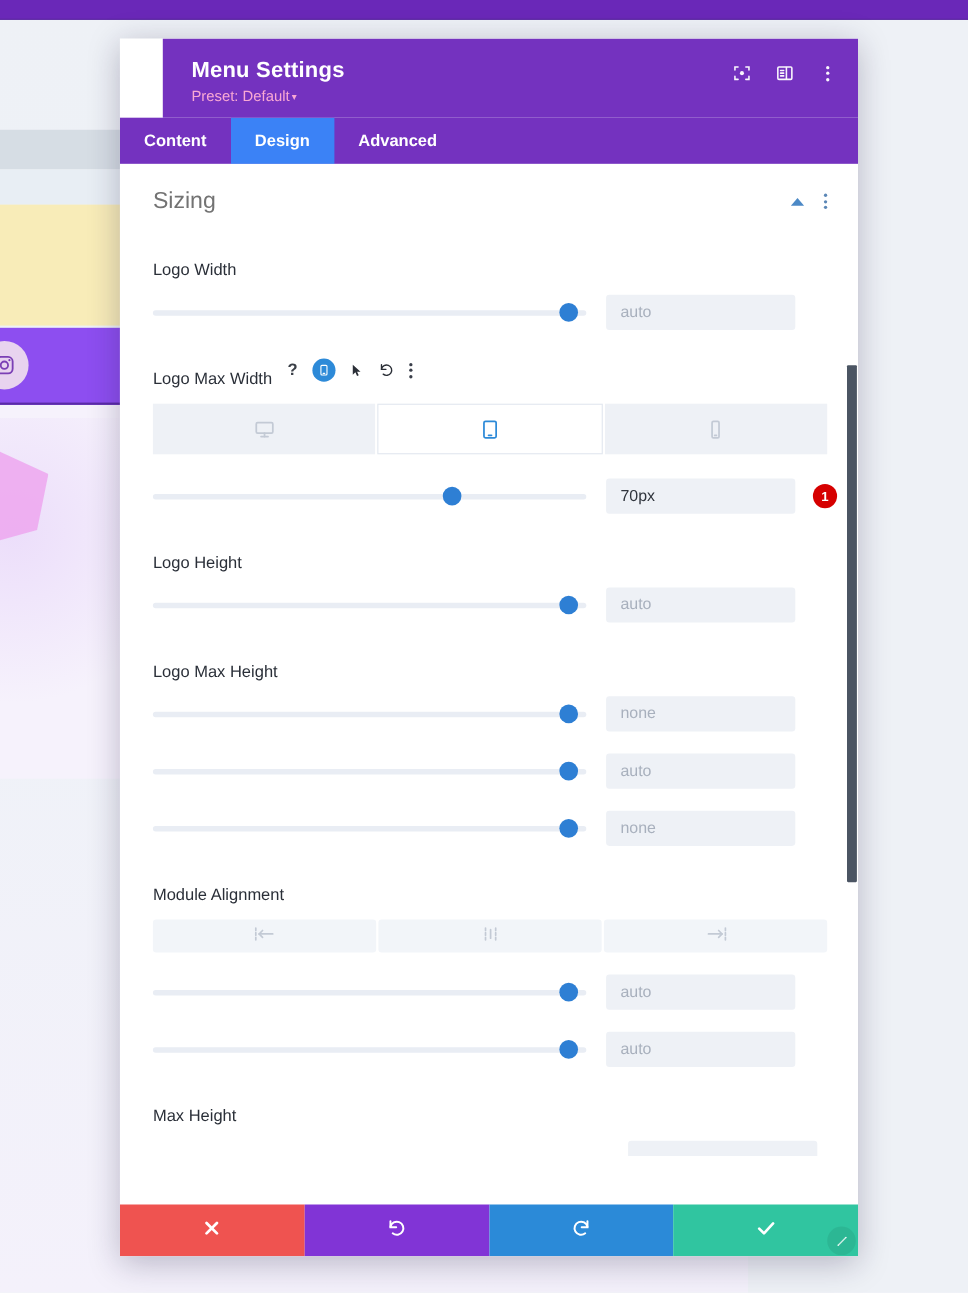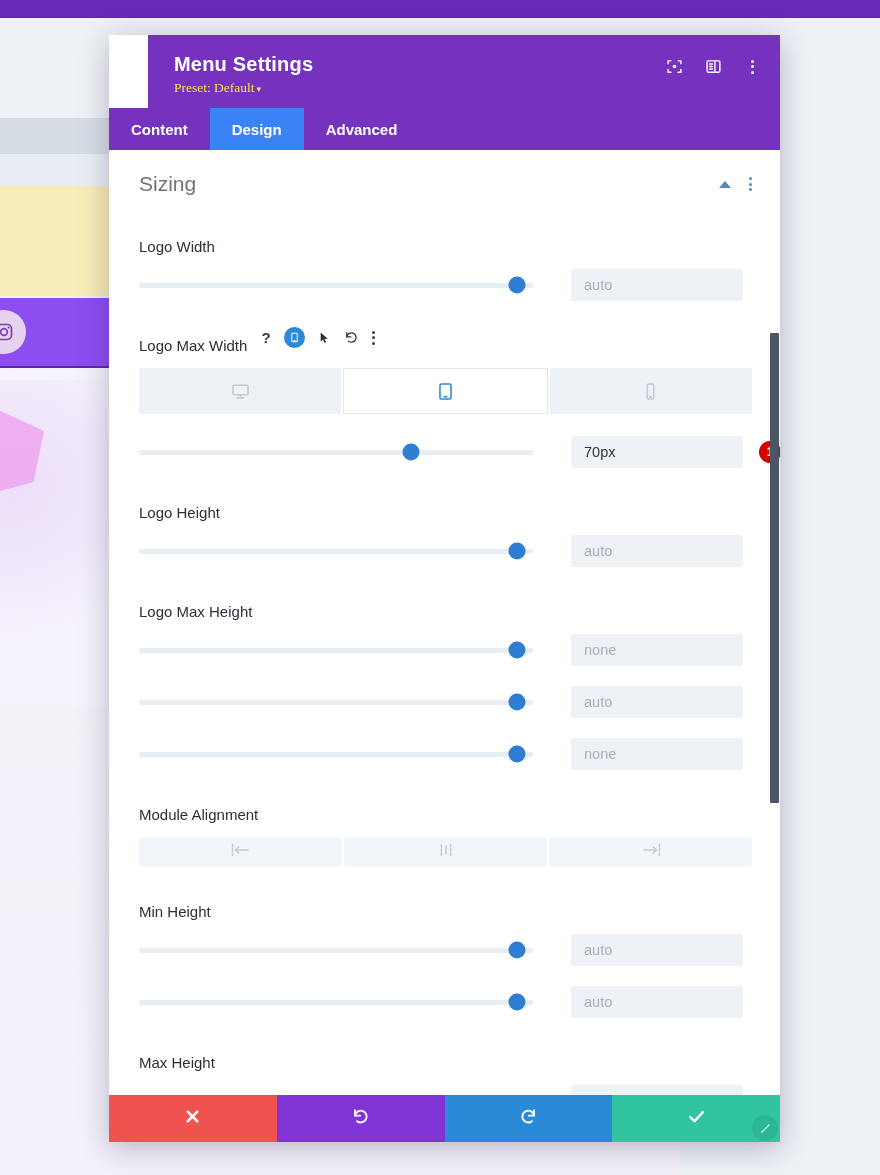--- a/index.html
+++ b/index.html
@@ -95,25 +95,24 @@
     margin-left: 39px;
   }
   .modal-title {
     color: #ffffff;
     font-size: 20px;
     font-weight: bold;
     letter-spacing: .2px;
     line-height: 26px;
   }
   .modal-preset {
-    color: #fde047;
+    color: #f9a8d4;
     font-size: 13.5px;
     margin-top: 3px;
     cursor: pointer;
-    font-family: Liberation Serif, serif;
   }
   .caret-tiny {
     display: inline-block;
     font-size: 9px;
     vertical-align: middle;
     margin-left: 2px;
   }
   .header-actions {
     position: absolute;
     right: 18px; top: 22px;
@@ -239,21 +238,21 @@
   }
   .slider-thumb {
     position: absolute;
     width: 17px; height: 17px;
     border-radius: 50%;
     background: #2e7fd4;
     top: 50%;
     transform: translate(-50%, -50%);
   }
   .value-box {
-    margin-left: 38px;
+    margin-left: 18px;
     width: 172px;
     height: 32px;
     background: #eef1f6;
     border-radius: 3px;
     display: flex;
     align-items: center;
     padding: 0 13px;
     font-size: 14.5px;
     position: relative;
     cursor: text;
@@ -601,23 +600,20 @@
                 <line x1="24" y1="1" x2="24" y2="15" stroke-dasharray="3 2.5"></line>
                 <line x1="4" y1="8" x2="20" y2="8"></line>
                 <polyline points="16,4 20,8 16,12"></polyline>
               </svg>
             </span>
           </div>
         </div>
       </div>
 
       <div class="field">
-        <div class="field-label">
-          <span class="lbl-text">Min Height</span>
-        </div>
         <div class="control-row">
           <div class="slider-wrap">
             <div class="slider-track"></div>
             <div class="slider-thumb" style="left:96%"></div>
           </div>
           <div class="value-box placeholder">auto</div>
         </div>
       </div>
 
       <div class="field">

